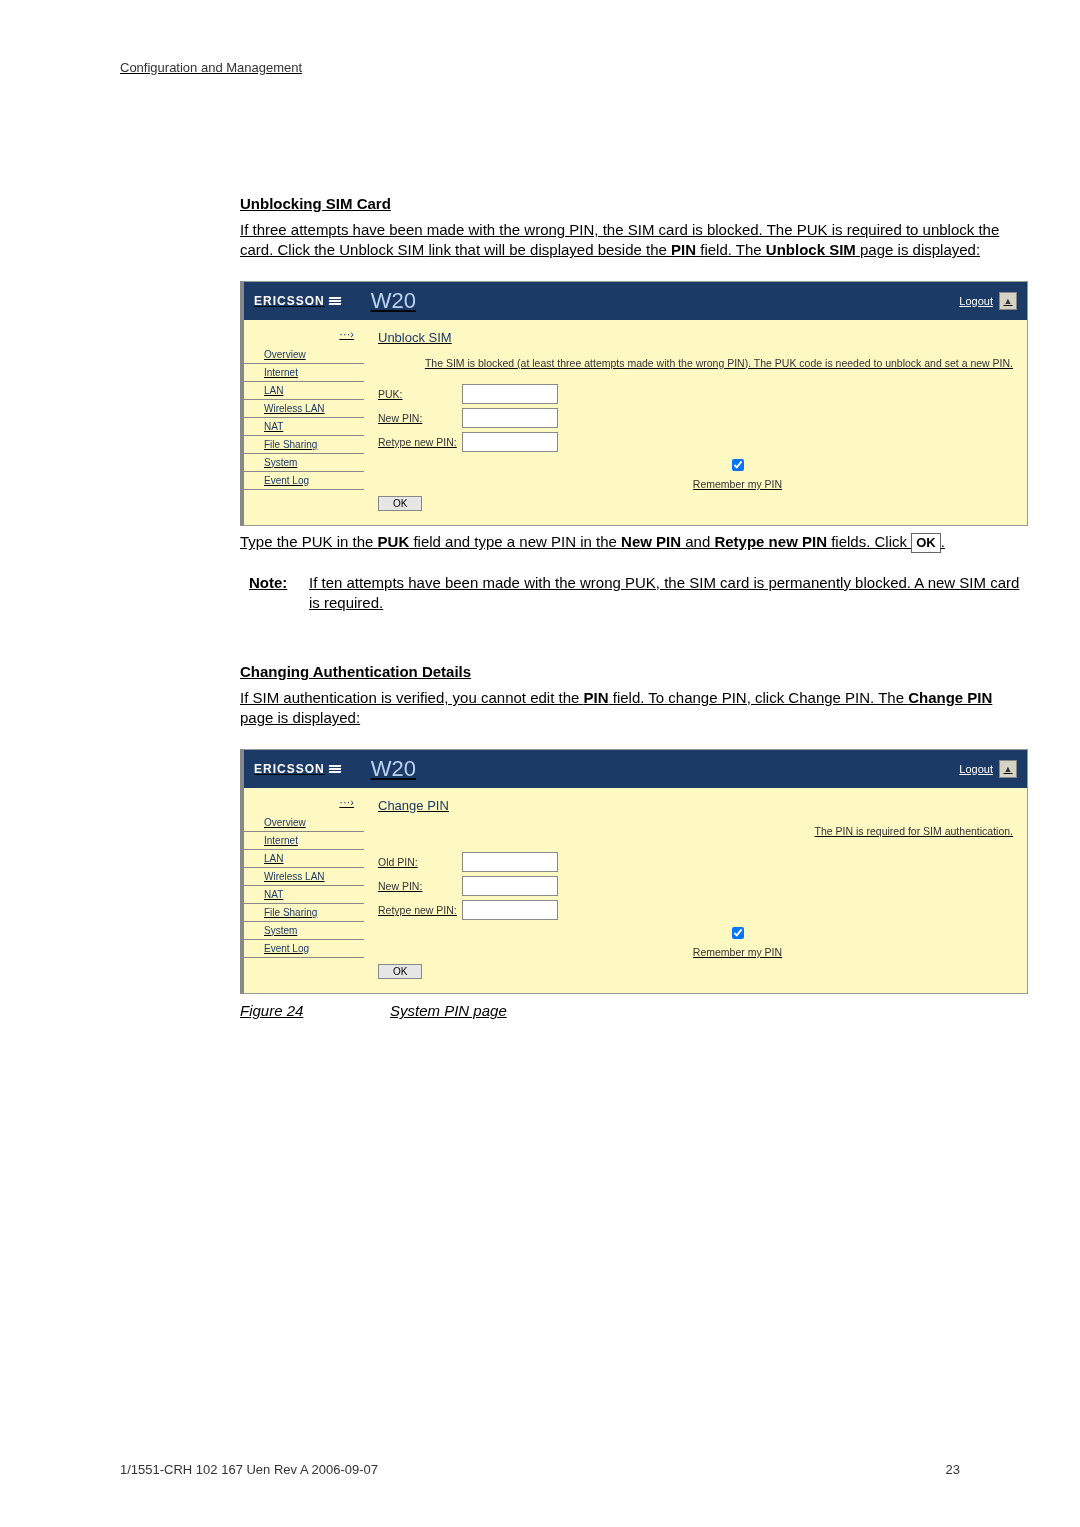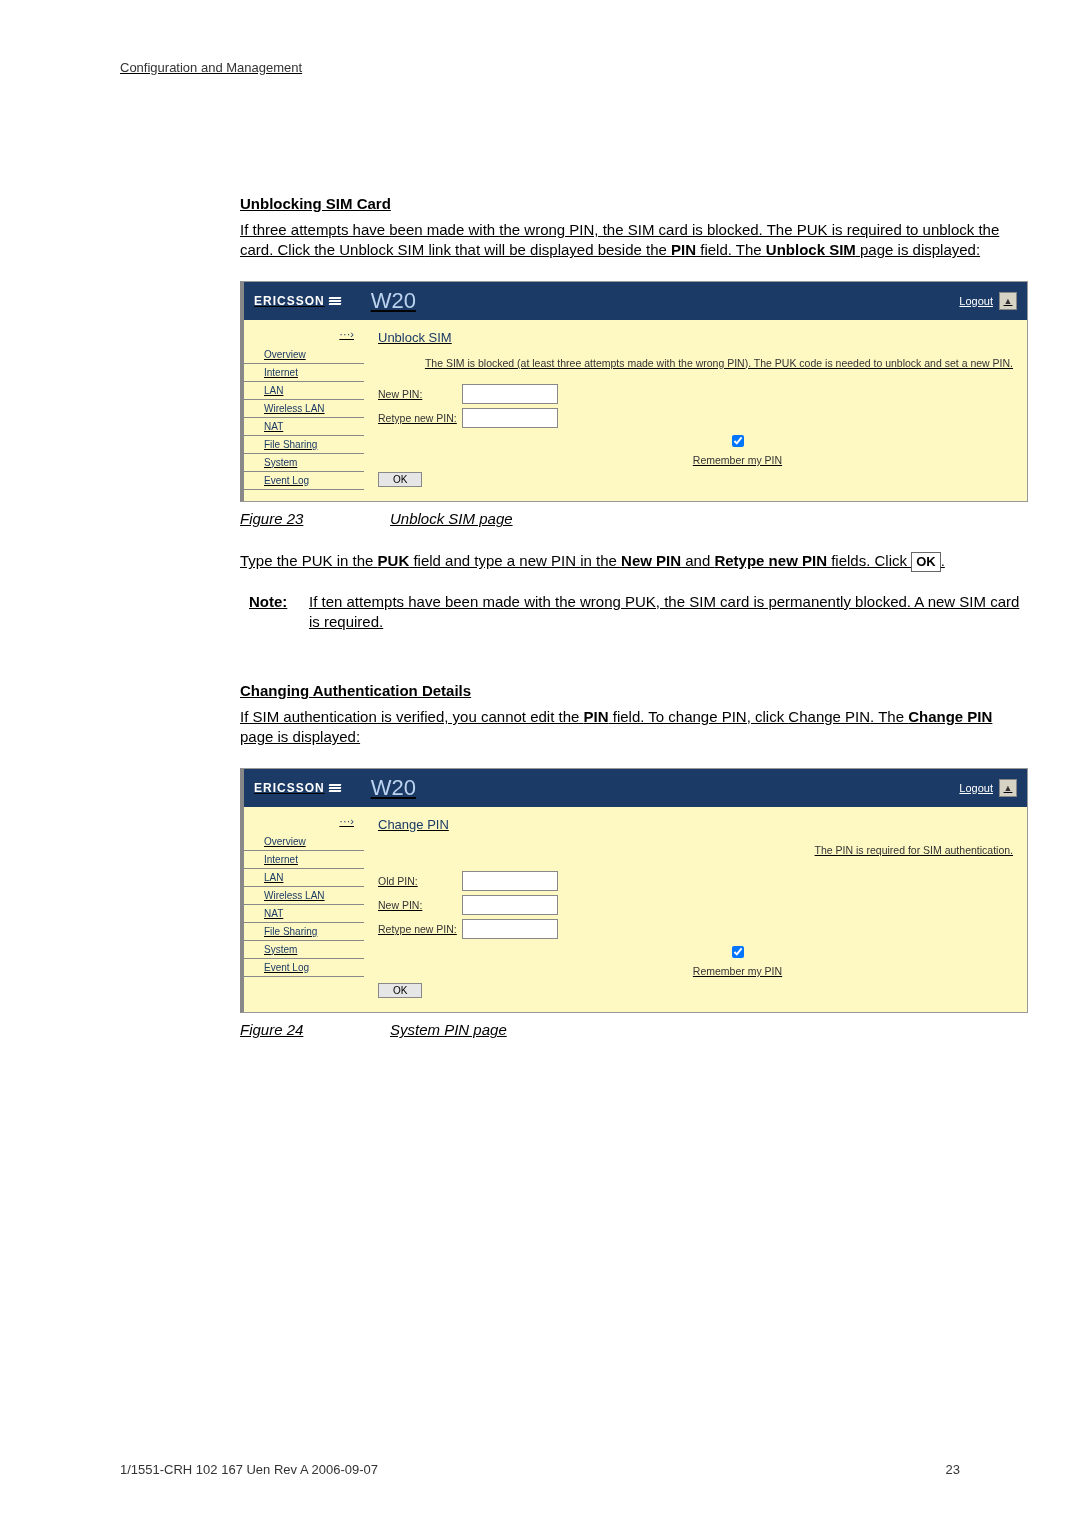--- a/index.html
+++ b/index.html
@@ -250,40 +250,40 @@
           <div class="sidebar-item">Wireless LAN</div>
           <div class="sidebar-item">NAT</div>
           <div class="sidebar-item">File Sharing</div>
           <div class="sidebar-item">System</div>
           <div class="sidebar-item">Event Log</div>
         </div>
         <div class="main-panel">
           <div class="panel-title">Unblock SIM</div>
           <div class="panel-msg">The SIM is blocked (at least three attempts made with the wrong PIN). The PUK code is needed to unblock and set a new PIN.</div>
           <div class="form-row">
+            <label>PUK:</label>
+            <input type="text" style="">
+          </div>
+          <div class="form-row">
             <label>New PIN:</label>
             <input type="text" style="">
           </div>
           <div class="form-row">
             <label>Retype new PIN:</label>
             <input type="text" style="">
           </div>
           <div class="remember-row">
             <input type="checkbox" checked="" style="">
             <span>Remember my PIN</span>
           </div>
           <button class="ok-btn">OK</button>
         </div>
       </div>
     </div>
 
-    <div class="caption-row">
-      <span class="fig-label">Figure 23</span>
-      <span>Unblock SIM page</span>
-    </div>
 
     <div class="para">
       <span>Type the PUK in the </span><b>PUK</b><span> field and type a new PIN in the </span><b>New PIN</b><span> and </span><b>Retype new PIN</b><span> fields. Click </span><span class="ok-inline">OK</span><span>.</span>
     </div>
 
     <div class="note-block">
       <div class="note-lbl">Note:</div>
       <div class="note-txt">If ten attempts have been made with the wrong PUK, the SIM card is permanently blocked. A new SIM card is required.</div>
     </div>
 

